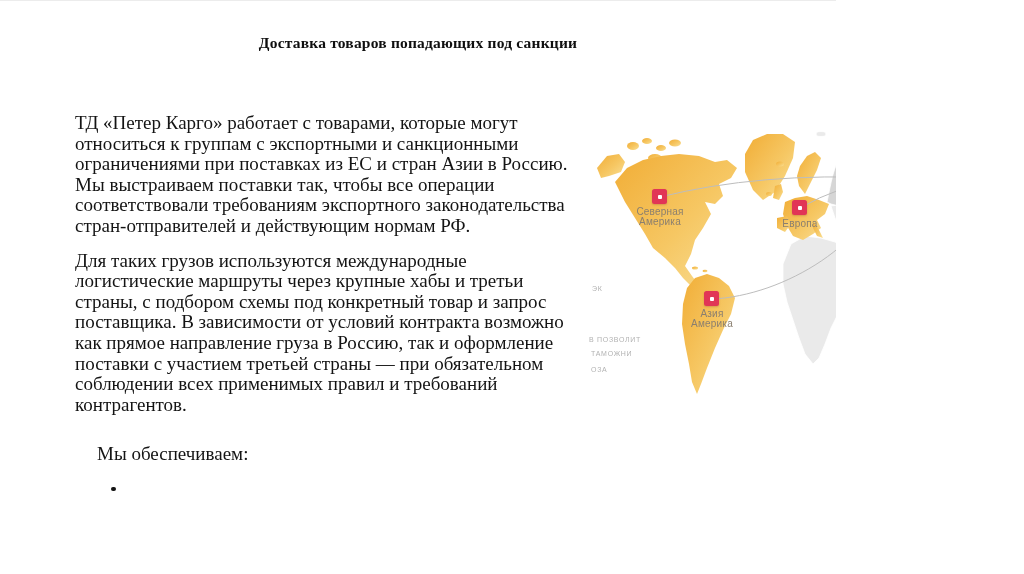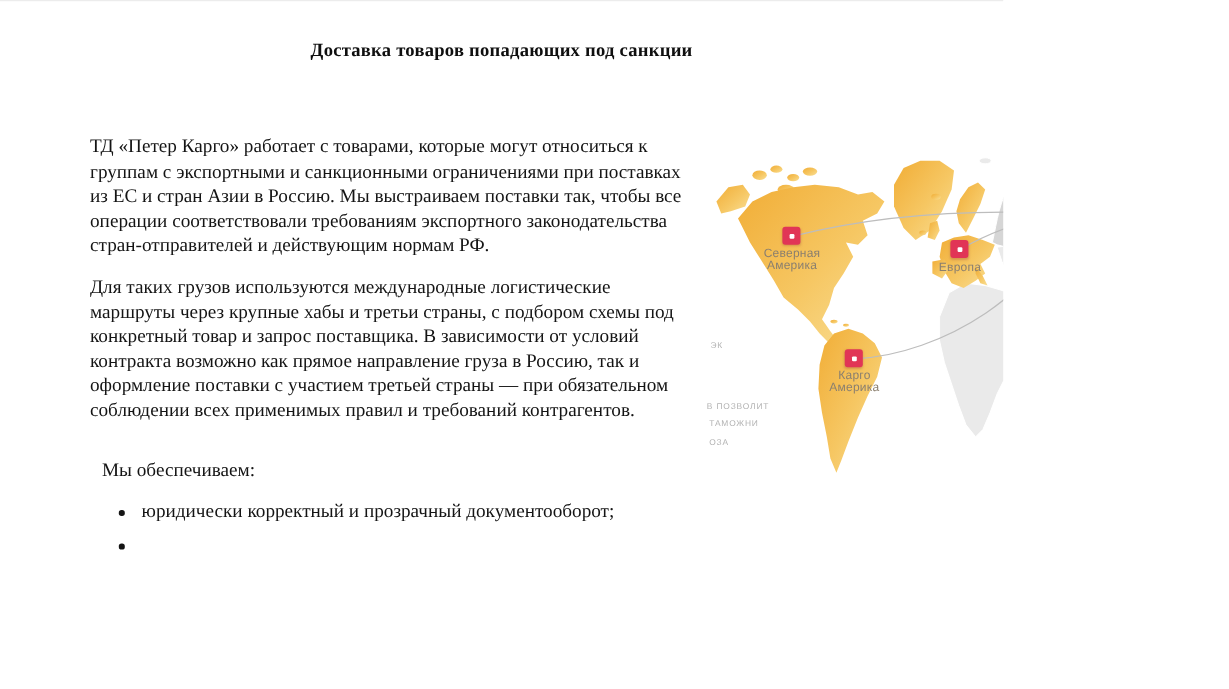--- a/index.html
+++ b/index.html
@@ -21,25 +21,25 @@
     font-family: "Liberation Serif", serif;
     font-size: 15.5px;
     font-weight: 700;
     letter-spacing: 0.2px;
     color: #0f0f0f;
   }
   .textcol {
     position: absolute;
     left: 75px; top: 112px;
     width: 502px;
-    font-size: 16px;
+    font-size: 19px;
     line-height: 20.6px;
   }
   .textcol p { margin: 0 0 14px 0; }
-  .list-block { margin-top: 29px; margin-left: 10px; }
+  .list-block { margin-top: 29px; margin-left: 22px; }
   .list-intro { margin: 0 0 9px 0; }
   .bullets { list-style: none; margin: 0; padding: 0; }
   .bullets li { position: relative; padding-left: 33px; margin-bottom: 7.4px; }
   .bullet-dot {
     position: absolute; left: 14px; top: 8px;
     width: 4.5px; height: 4.5px; border-radius: 50%;
     background: #141414;
   }
   
   .map {
@@ -89,24 +89,20 @@
 <div class="slide">
 
   <h1 class="title">Доставка товаров попадающих под санкции</h1>
 
   <div class="textcol">
     <p>ТД «Петер Карго» работает с товарами, которые могут относиться к группам с экспортными и санкционными ограничениями при поставках из ЕС и стран Азии в Россию. Мы выстраиваем поставки так, чтобы все операции соответствовали требованиям экспортного законодательства стран-отправителей и действующим нормам РФ.</p>
     <p>Для таких грузов используются международные логистические маршруты через крупные хабы и третьи страны, с подбором схемы под конкретный товар и запрос поставщика. В зависимости от условий контракта возможно как прямое направление груза в Россию, так и оформление поставки с участием третьей страны — при обязательном соблюдении всех применимых правил и требований контрагентов.</p>
     <div class="list-block">
       <p class="list-intro">Мы обеспечиваем:</p>
       <ul class="bullets">
-        <li>
-          <span class="bullet-dot"></span>
-          <span>юридически корректный и прозрачный документооборот;</span>
-        </li>
         <li>
           <span class="bullet-dot"></span>
         </li>
       </ul>
     </div>
   </div>
 
   <span class="frag" style="left:592px; top:284px;">эк</span>
   <span class="frag" style="left:589px; top:335px;">в позволит</span>
   <span class="frag" style="left:591px; top:349px;">таможни</span>
@@ -208,17 +204,17 @@
     <div class="marker" style="left: 339px; top: 123px; background: rgb(225, 53, 86);"></div>
     <div class="marker" style="left: 302px; top: 174px; background: rgb(225, 53, 86);"></div>
     <div class="marker" style="left: 109px; top: 185px; background: rgb(225, 53, 86);"></div>
 
     <div class="map-label" style="left:65px;  top:101px;">Северная
 Америка</div>
     <div class="map-label" style="left:205px; top:113px;text-align:center;">Европа</div>
     <div class="map-label" style="left:340px; top:143px;">Южная Европа</div>
     <div class="map-label" style="left:313px; top:190px;">Юго-Восточная
 Корея</div>
-    <div class="map-label" style="left:117px; top:203px;">Карго
+    <div class="map-label" style="left:117px; top:203px;">Азия
 Америка</div>
   </div>
 
 </div>
 
 </body></html>

